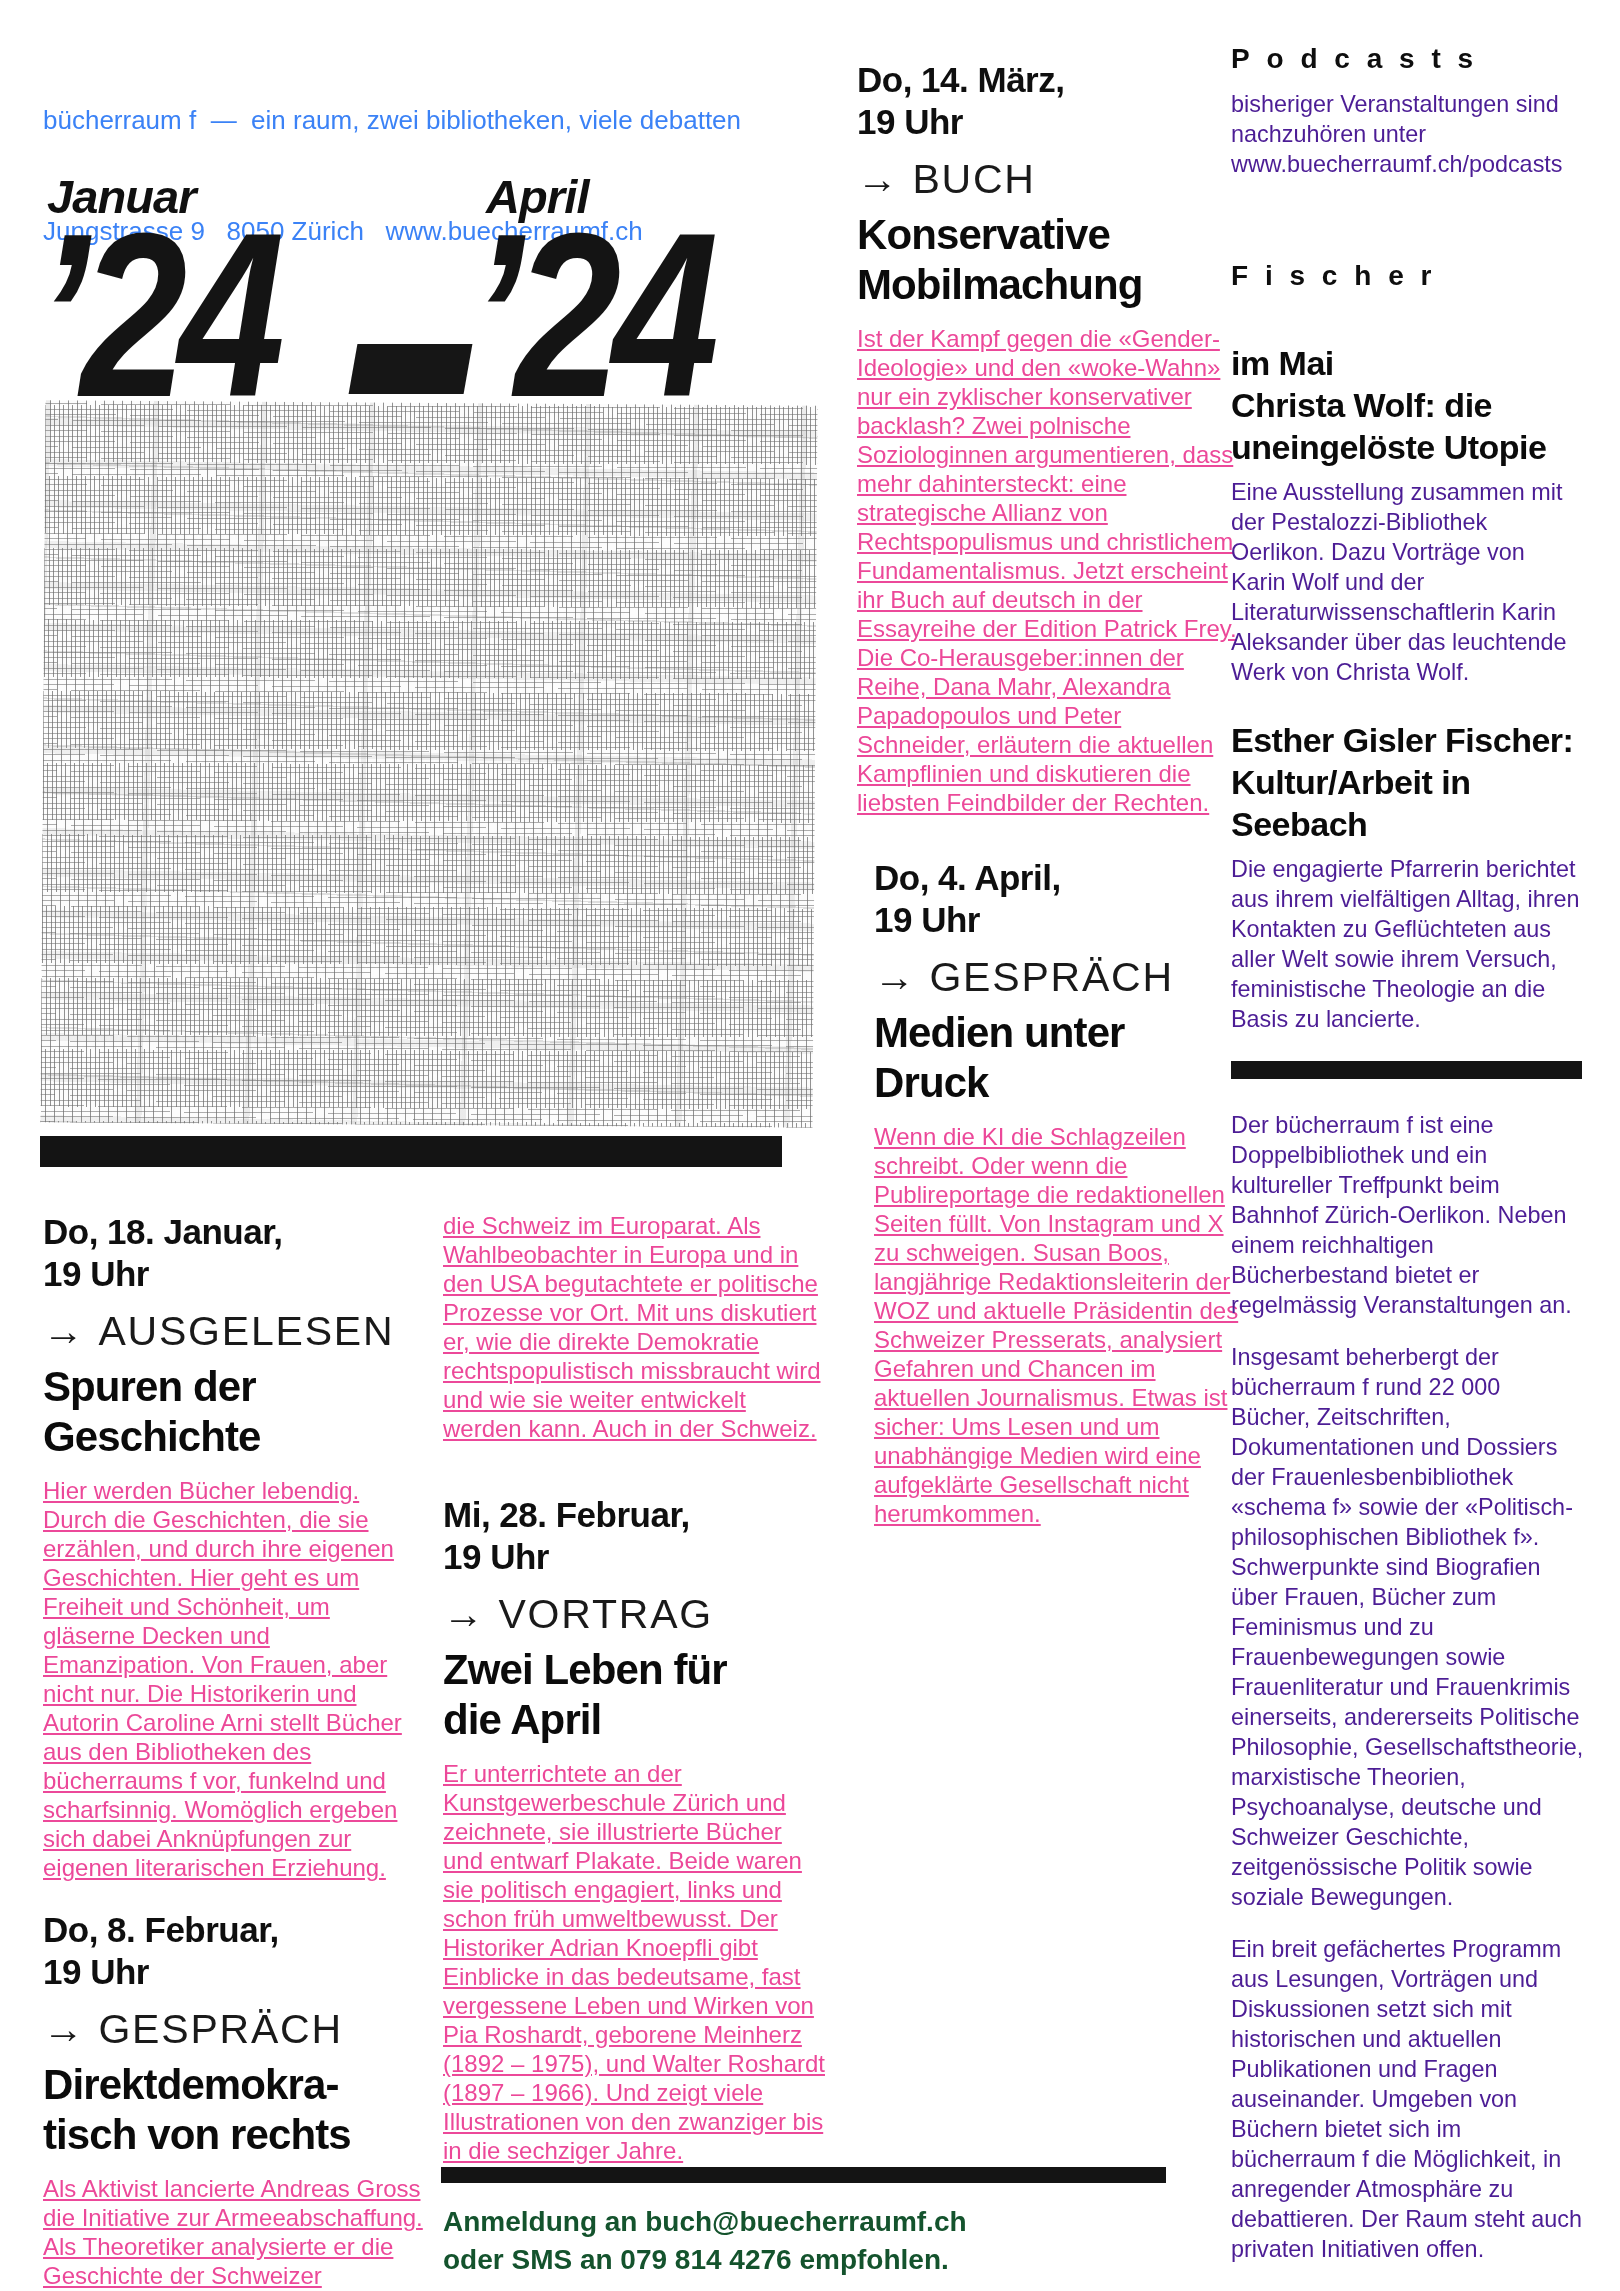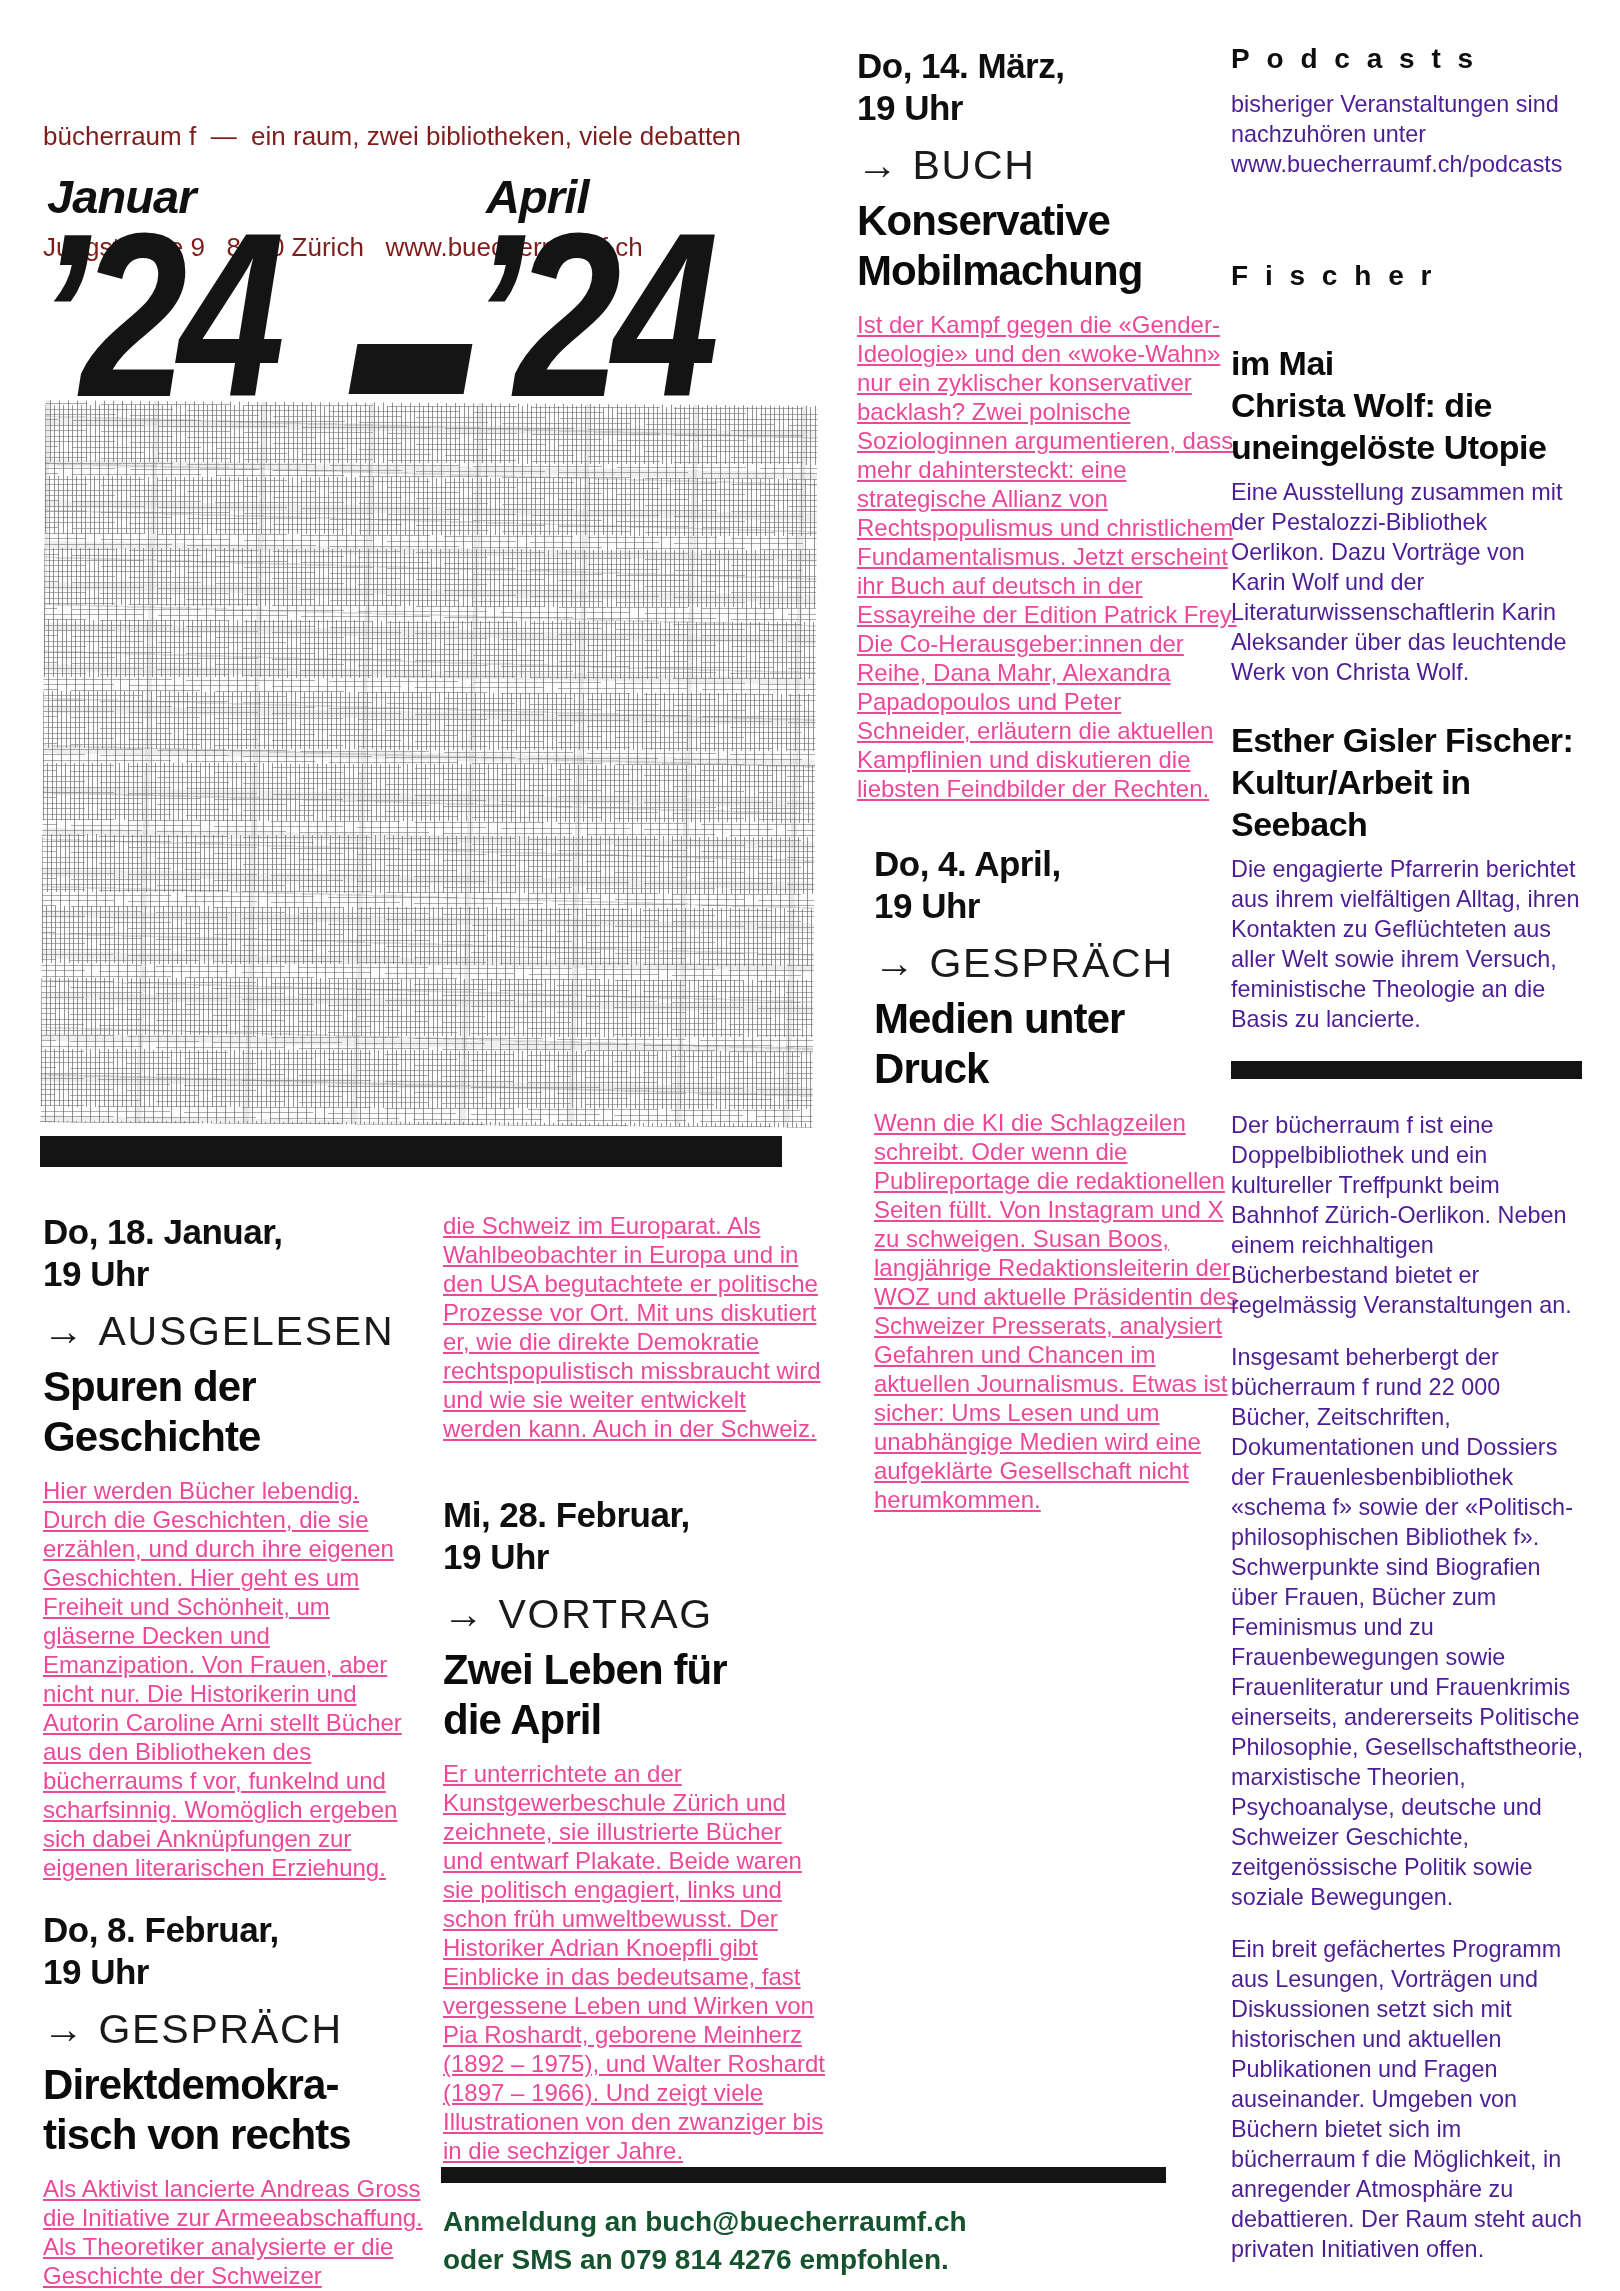--- a/index.html
+++ b/index.html
@@ -2,21 +2,21 @@
 <html lang="de" style="font-size:14.4px"><head>
 <meta charset="utf-8">
 <style>
   html,body{margin:0;padding:0;background:#e8e8e8;}
   .page{
     position:relative;width:1620px;height:2292px;background:#ffffff;
     font-family:"Liberation Sans",sans-serif;color:#1d1d1d;overflow:hidden;
     margin:0 auto;
   }
   
-  .small-header{position:absolute;left:43px;top:44px;font-size:26px;line-height:37px;color:#7f1d1d;white-space:pre-wrap;}
+  .small-header{position:absolute;left:43px;top:28px;font-size:26px;line-height:37px;color:#3b82f6;white-space:pre-wrap;}
   
   .month-label{position:absolute;font-style:italic;font-weight:bold;font-size:47px;letter-spacing:-0.9px;color:#101010;}
   .bignum{
     position:absolute;font-size:234px;line-height:1;font-weight:bold;font-style:italic;
     letter-spacing:-10.8px;color:#141414;transform:scaleX(0.82);transform-origin:0 0;white-space:nowrap;
   }
   .big-dash{position:absolute;width:115px;height:50px;background:#161616;transform:skewX(-10deg);}
   .sr{position:absolute;width:0.9px;height:0.9px;overflow:hidden;opacity:0;}
   
   .texture{
@@ -31,21 +31,21 @@
     transform:rotate(.4deg);
   }
   .bar{position:absolute;background:#141414;}
   .bar-under-texture{left:40px;top:1136px;width:742px;height:31px;}
   .bar-footer{left:441px;top:2167px;width:725px;height:16px;}
   .bar-col4{position:static;width:351px;height:18px;margin-top:27px;}
   
   .col{position:absolute;width:382px;}
   .col-1{left:43px;top:1211px;}
   .col-2{left:443px;top:1211px;}
-  .col-3{left:857px;top:45px;}
+  .col-3{left:857px;top:59px;}
   .col-4{left:1231px;top:43px;width:353px;}
   
   .evt-date{font-size:35px;font-weight:bold;line-height:42px;letter-spacing:-0.5px;color:#0f0f0f;}
   .evt-cat{font-size:41px;font-weight:400;letter-spacing:1.8px;color:#1a1a1a;margin-top:12.6px;white-space:nowrap;}
   .evt-cat .arrow{display:inline-block;margin-right:12.6px;}
   .evt-title{font-size:42px;font-weight:bold;line-height:50px;letter-spacing:-0.9px;color:#0b0b0b;margin-top:7.2px;}
   .evt-title span{display:block;}
   .evt-body{font-size:24px;line-height:29px;color:#ec4899;margin-top:14.4px;text-decoration:underline;}
   .evt-gap1{margin-top:27px;}
   .evt-gap2{margin-top:51px;}

